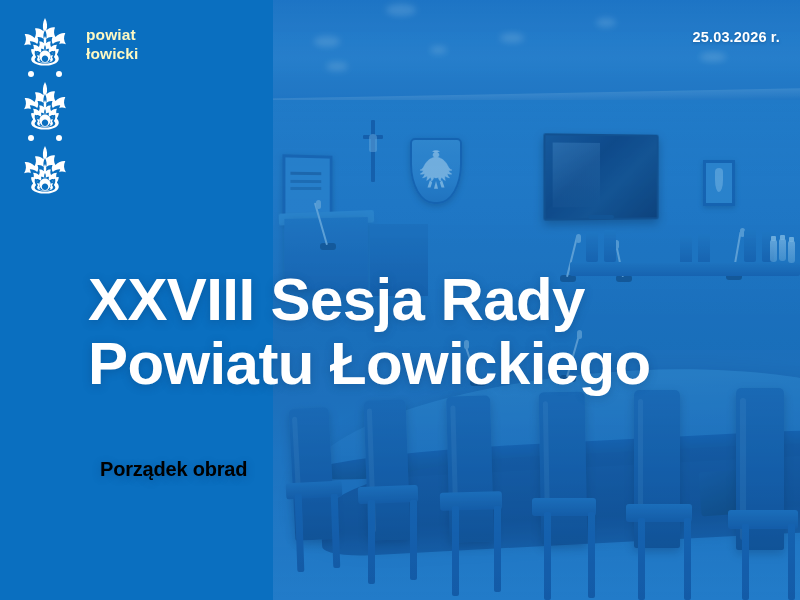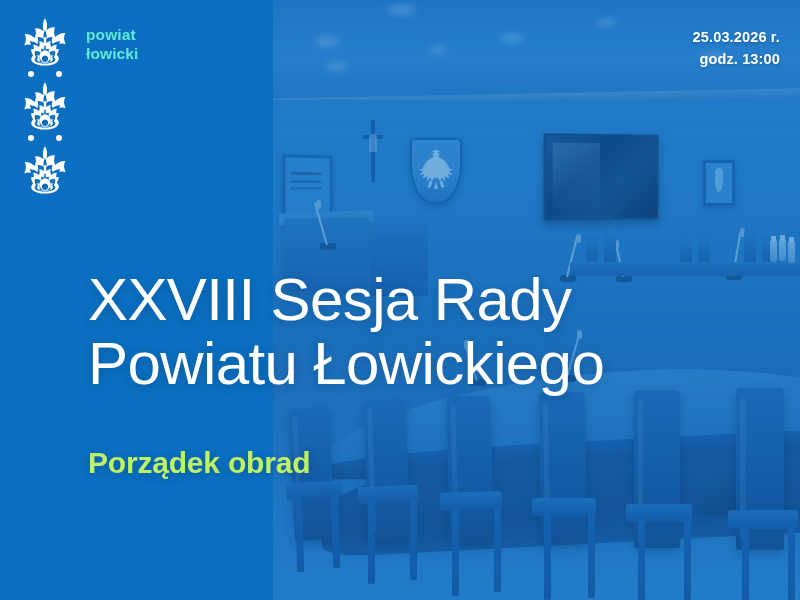--- a/index.html
+++ b/index.html
@@ -361,21 +361,21 @@
     position: absolute;
     top: 3px;
     width: 6px; height: 6px;
     border-radius: 50%;
     background: #ffffff;
   }
   .logo-dots span.l { left: 10px; }
   .logo-dots span.r { right: 10px; }
 
   .logo-text {
-    color: #5eead4;
+    color: #fef9c3;
     font-size: 15.5px;
     line-height: 1.24;
     font-weight: 700;
     letter-spacing: 0.1px;
     padding-top: 9px;
     white-space: pre-line;
   }
 
   
   .meta {
@@ -394,37 +394,37 @@
   
   .title-block {
     position: absolute;
     left: 88px;
     top: 268px;
     width: 700px;
   }
   .title {
     color: #ffffff;
     font-size: 60px;
-    font-weight: 400;
+    font-weight: 700;
     line-height: 1.06;
     letter-spacing: -0.6px;
     margin: 0;
     text-shadow: 0 2px 10px rgba(6,50,95,0.30);
     white-space: pre-line;
   }
   .subtitle {
     position: absolute;
     left: 88px;
     top: 446px;
-    color: #bef264;
-    font-size: 30px;
+    color: #000000;
+    font-size: 20px;
     font-weight: 700;
     letter-spacing: -0.2px;
     text-shadow: 0 2px 8px rgba(6,50,95,0.30);
-    margin: 0;
+    margin: 12px;
   }
 </style>
 </head>
 <body>
 
 <div class="slide">
 
   <div class="photo">
     <div class="photo-scene">
 
@@ -627,21 +627,20 @@
       </svg>
 
     </div>
 
     <div class="logo-text">powiat
 łowicki</div>
   </div>
 
   <div class="meta">
     <div>25.03.2026 r.</div>
-    <div>godz. 13:00</div>
   </div>
 
   <div class="title-block">
     <h1 class="title">XXVIII  Sesja Rady
 Powiatu Łowickiego</h1>
   </div>
   <h2 class="subtitle">Porządek obrad</h2>
 
 </div>
 

